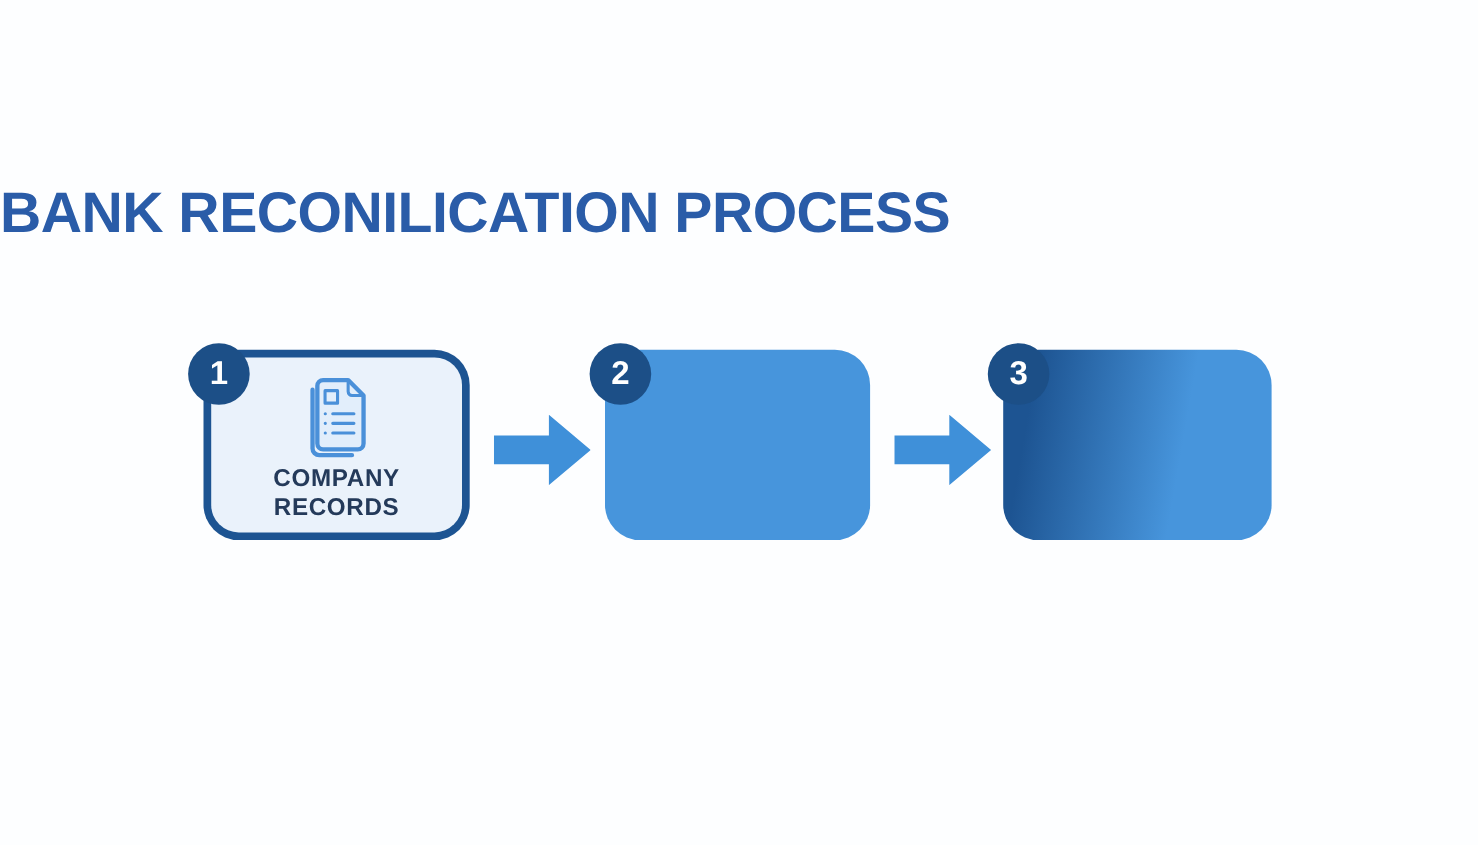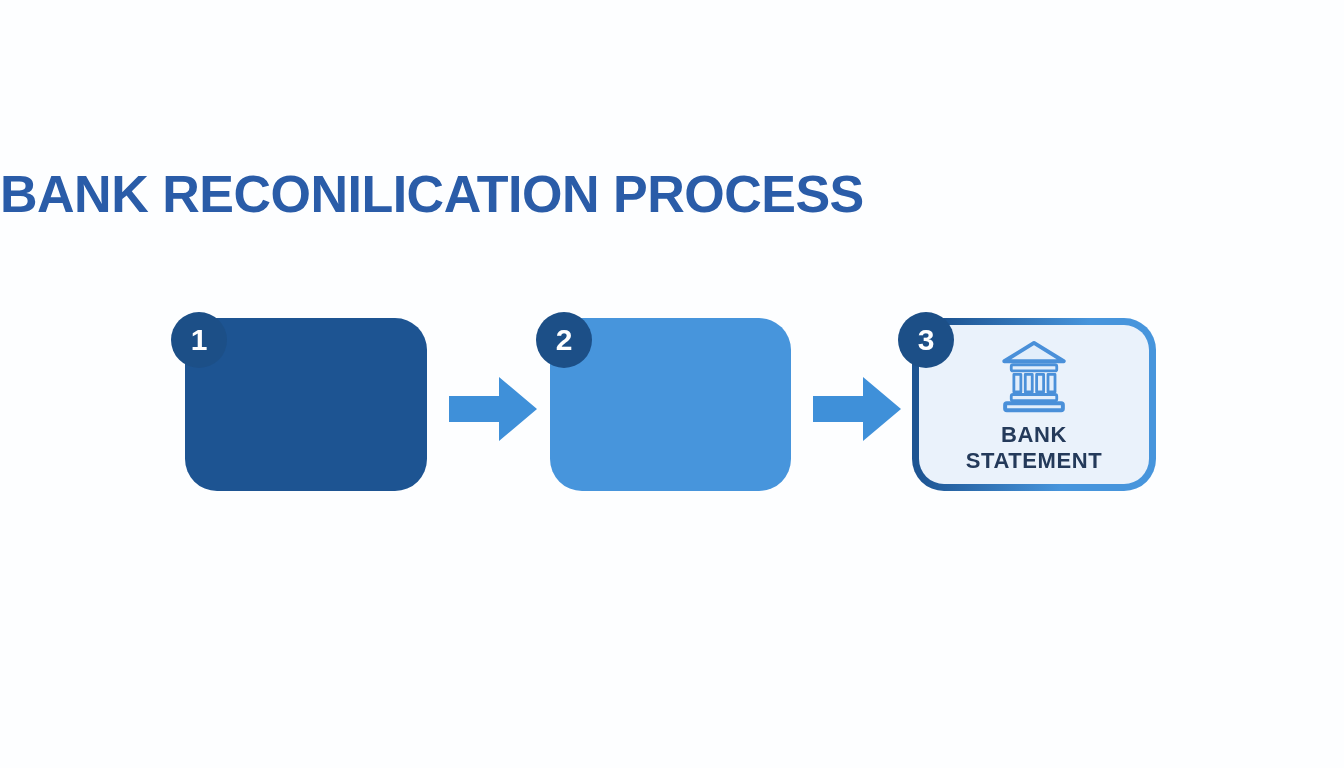--- a/index.html
+++ b/index.html
@@ -105,45 +105,43 @@
   .f-light { fill: var(--icon_fill, #e2eefb); }
   .f-none  { fill: none; }
 </style>
 </head>
 <body>
 
 <div class="title">BANK RECONILICATION PROCESS</div>
 
 <div class="card" id="step1">
   <div class="badge">1</div>
+  <div class="card-inner">
+    <svg width="84" height="84" viewBox="0 0 96 96">
+      <path class="st f-none" d="M23 22 V83 a7 7 0 0 0 7 7 H64"></path>
+      <path class="st f-light" d="M34 12 H60 L76 28 V78 a6 6 0 0 1 -6 6 H34 a6 6 0 0 1 -6 -6 V18 a6 6 0 0 1 6 -6 Z"></path>
+      <path class="st f-none thin" d="M60 13 V24 a4 4 0 0 0 4 4 H75"></path>
+      <rect class="st f-none thin" x="36" y="23" width="13" height="13"></rect>
+      <path class="st f-none thin" d="M44 47 H66 M44 57 H66 M44 67 H66"></path>
+      <path class="st thin" d="M36.2 47 h0.1 M36.2 57 h0.1 M36.2 67 h0.1"></path>
+    </svg>
+    <div class="label">
+      <span>COMPANY</span>
+      <span>RECORDS</span>
+    </div>
+  </div>
 </div>
 
 <svg class="arrow" id="arrow1" viewBox="0 0 88 64">
   <polygon class="arrow-fill" points="0,19 50,19 50,0 88,32 50,64 50,45 0,45"></polygon>
 </svg>
 
 <div class="card" id="step2">
   <div class="badge">2</div>
 </div>
 
 <svg class="arrow" id="arrow2" viewBox="0 0 88 64">
   <polygon class="arrow-fill" points="0,19 50,19 50,0 88,32 50,64 50,45 0,45"></polygon>
 </svg>
 
 <div class="card" id="step3">
   <div class="badge">3</div>
-  <div class="card-inner">
-    <svg width="84" height="84" viewBox="0 0 96 96">
-      <path class="st f-light" d="M48 9 L82 30 H14 Z"></path>
-      <rect class="st f-light thin" x="22" y="34" width="52" height="7" rx="2"></rect>
-      <rect class="st f-light thin" x="25" y="45" width="8" height="20"></rect>
-      <rect class="st f-light thin" x="38" y="45" width="8" height="20"></rect>
-      <rect class="st f-light thin" x="51" y="45" width="8" height="20"></rect>
-      <rect class="st f-light thin" x="64" y="45" width="8" height="20"></rect>
-      <rect class="st f-light thin" x="22" y="68" width="52" height="7" rx="2"></rect>
-      <rect class="st f-light" x="15" y="78" width="66" height="8" rx="2"></rect>
-    </svg>
-    <div class="label">
-      <span>BANK</span>
-      <span>STATEMENT</span>
-    </div>
-  </div>
 </div>
 
 </body></html>

